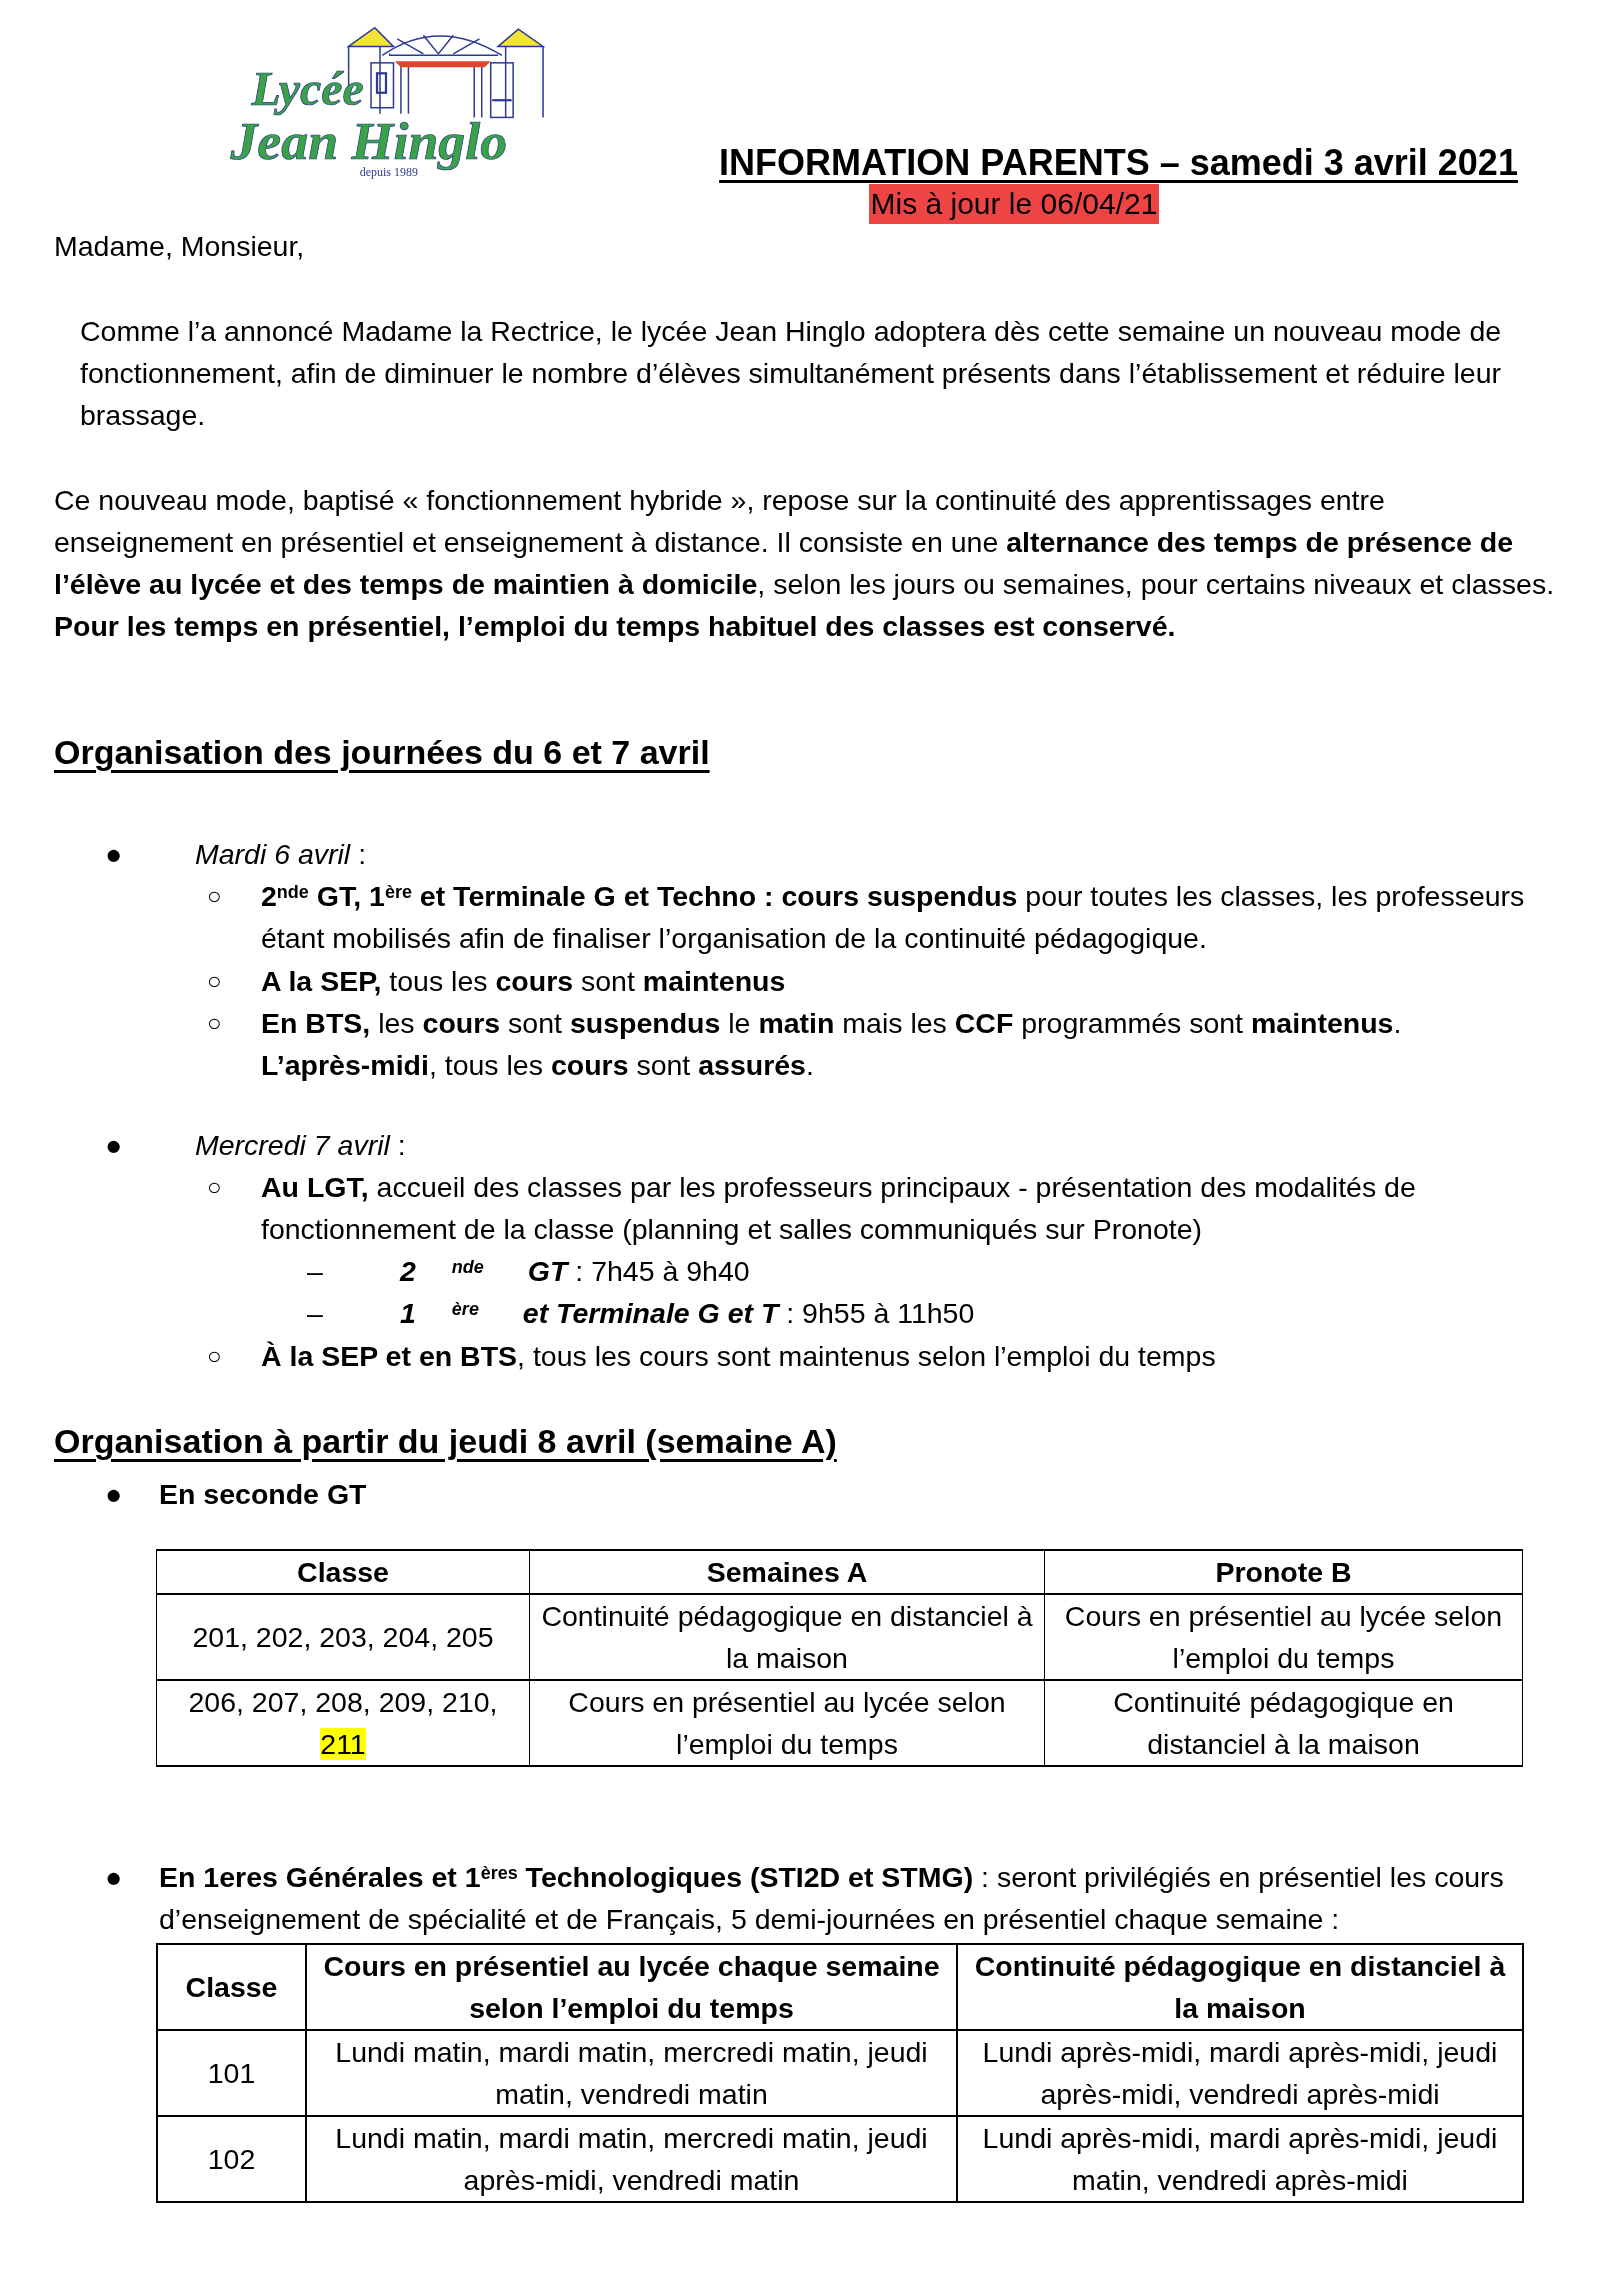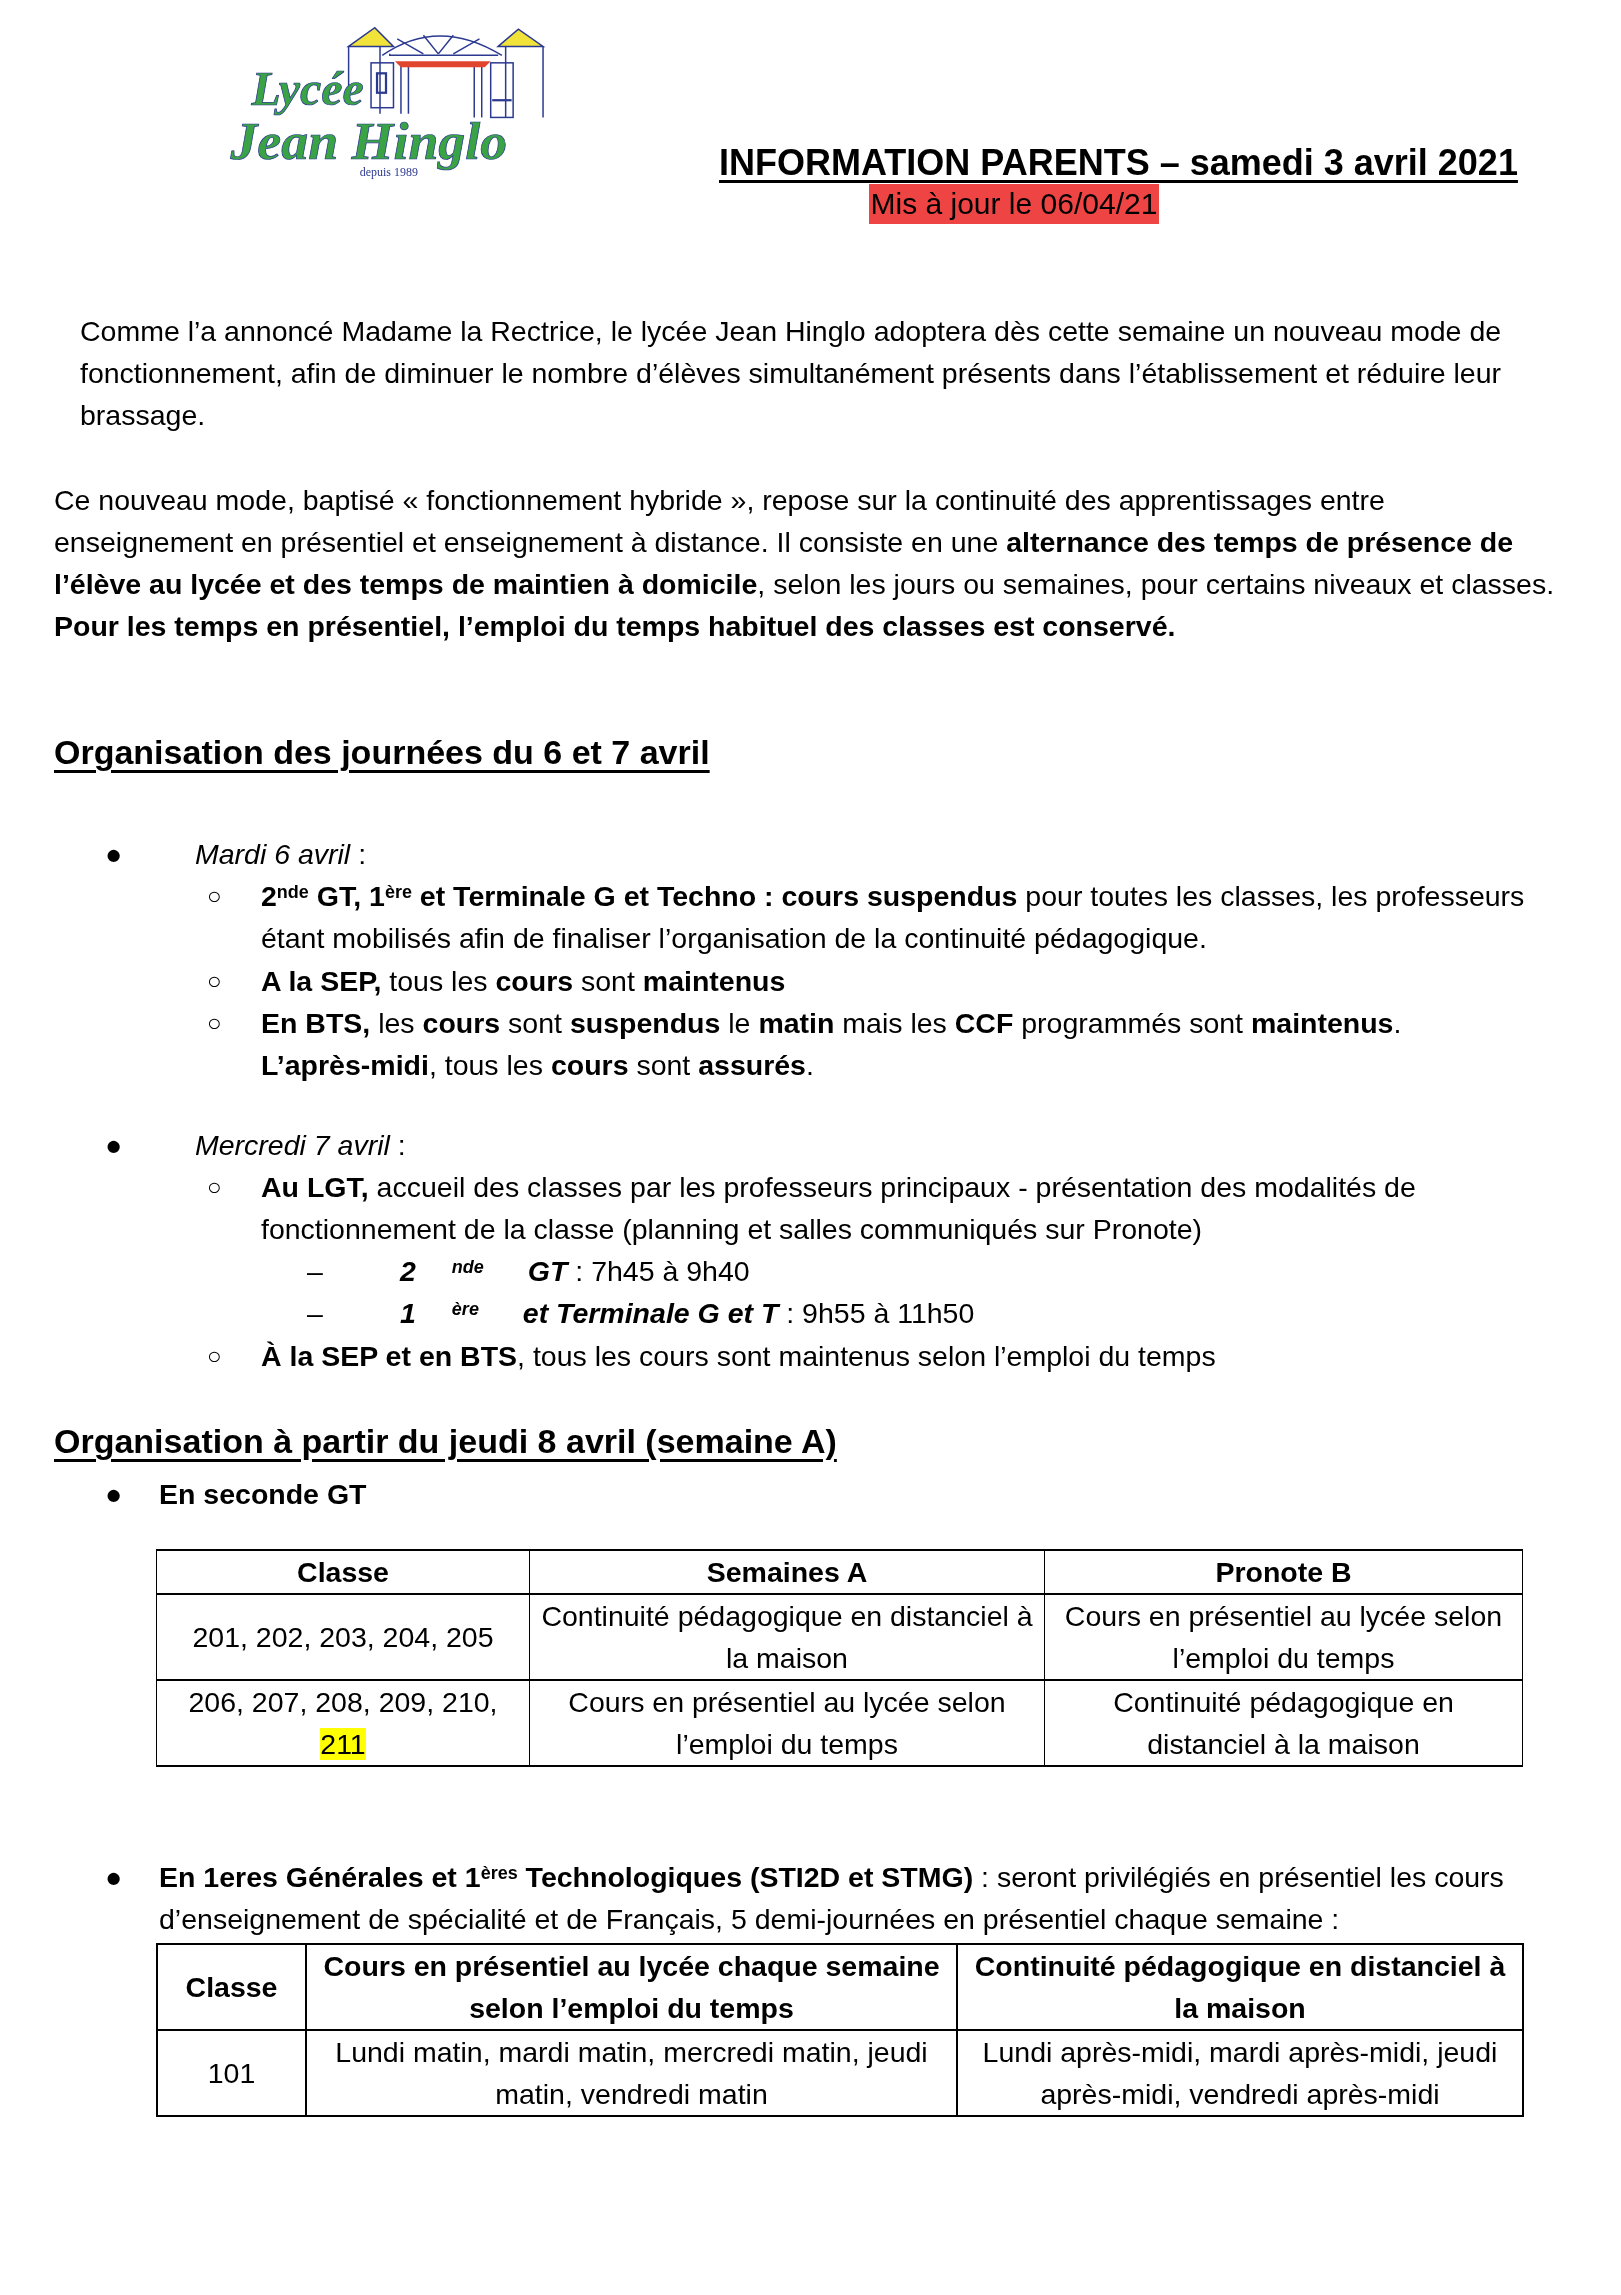--- a/index.html
+++ b/index.html
@@ -74,20 +74,21 @@
     </g>
     <polygon points="272,70 400,70 392,78 280,78" fill="#e2452e"></polygon>
     <text x="80" y="128" font-family="Liberation Serif, serif" font-style="italic" font-weight="bold" font-size="64" fill="#3aa346" stroke="#2b3990" stroke-width="1">Lycée</text>
     <text x="52" y="200" font-family="Liberation Serif, serif" font-style="italic" font-weight="bold" font-size="72" fill="#3aa346" stroke="#2b3990" stroke-width="1">Jean Hinglo</text>
     <text x="225" y="224" font-family="Liberation Serif, serif" font-size="16" fill="#2b3990">depuis 1989</text>
   </svg>
 
   <div class="header-title">INFORMATION PARENTS – samedi 3 avril 2021</div>
   <div class="header-updated">Mis à jour le 06/04/21</div>
 
+  <div class="p greeting body-text">Madame, Monsieur,</div>
   <div class="p para1 body-text">Comme l’a annoncé Madame la Rectrice, le lycée Jean Hinglo adoptera dès cette semaine un nouveau mode de fonctionnement, afin de diminuer le nombre d’élèves simultanément présents dans l’établissement et réduire leur brassage.</div>
   <div class="p para2 body-text">
     <span>Ce nouveau mode, baptisé « fonctionnement hybride », repose sur la continuité des apprentissages entre enseignement en présentiel et enseignement à distance. Il consiste en une </span><b>alternance des temps de présence de l’élève au lycée et des temps de maintien à domicile</b><span>, selon les jours ou semaines, pour certains niveaux et classes. </span><b>Pour les temps en présentiel, l’emploi du temps habituel des classes est conservé.</b>
   </div>
 
   <div class="section-title sec1">Organisation des journées du 6 et 7 avril</div>
 
   <div class="bullet body-text" style="top:833px;">
     <span class="dot">●</span>
     <span class="content"><i>Mardi 6 avril</i><span> :</span></span>
@@ -163,17 +164,22 @@
         <tr>
       <th style="width:135px">Classe</th>
       <th style="width:637px">Cours en présentiel au lycée chaque semaine selon l’emploi du temps</th>
       <th>Continuité pédagogique en distanciel à la maison</th>
     </tr>
     <tr>
       <td>101</td>
       <td>Lundi matin, mardi matin, mercredi matin, jeudi matin, vendredi matin</td>
       <td>Lundi après-midi, mardi après-midi, jeudi après-midi, vendredi après-midi</td>
     </tr>
+    <tr>
+      <td>102</td>
+      <td>Lundi matin, mardi matin, mercredi matin, jeudi après-midi, vendredi matin</td>
+      <td>Lundi après-midi, mardi après-midi, jeudi matin, vendredi après-midi</td>
+    </tr>
   </tbody>
     </table>
 
 </div>
 
 
 </body></html>

